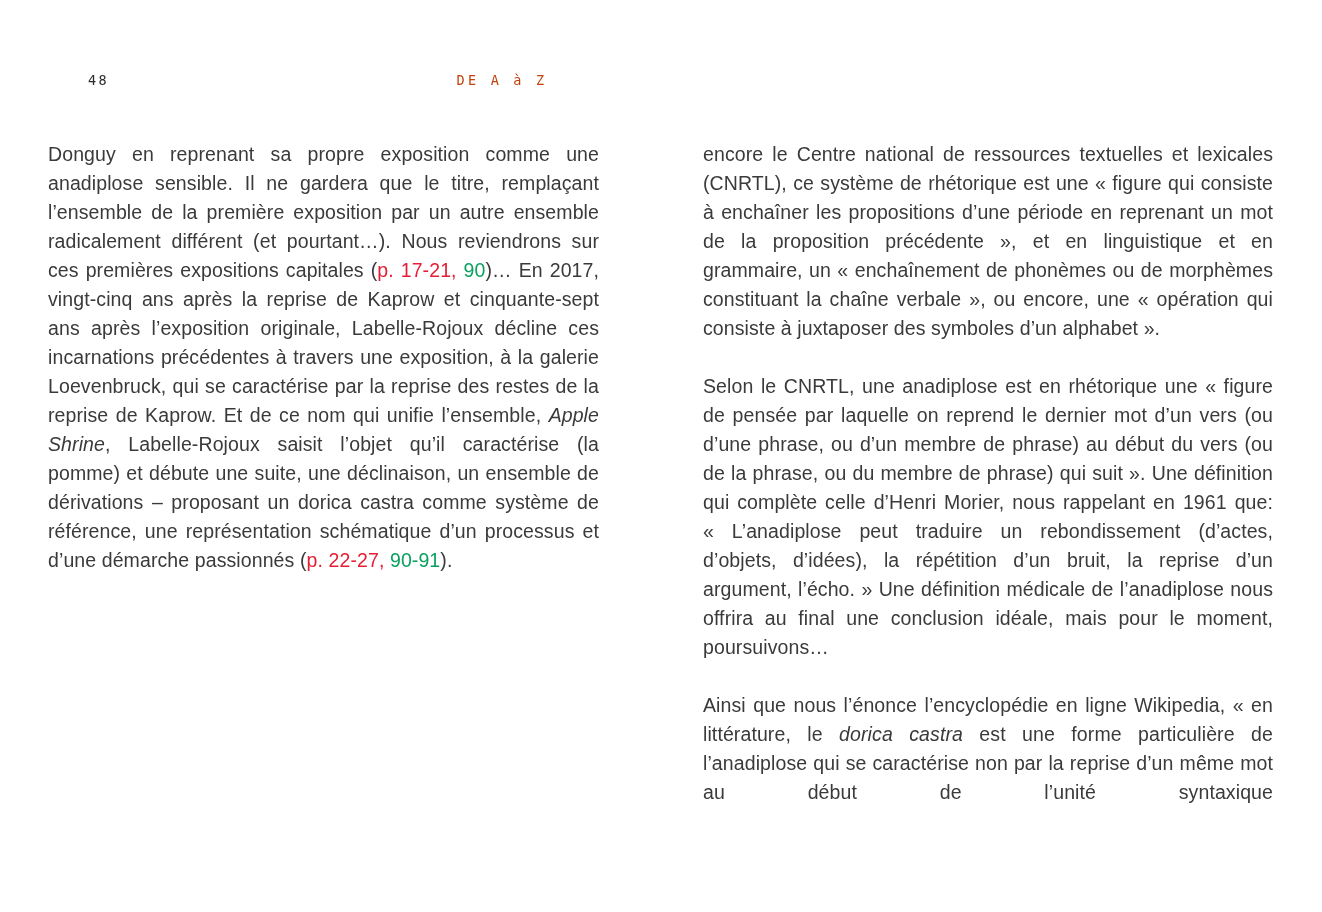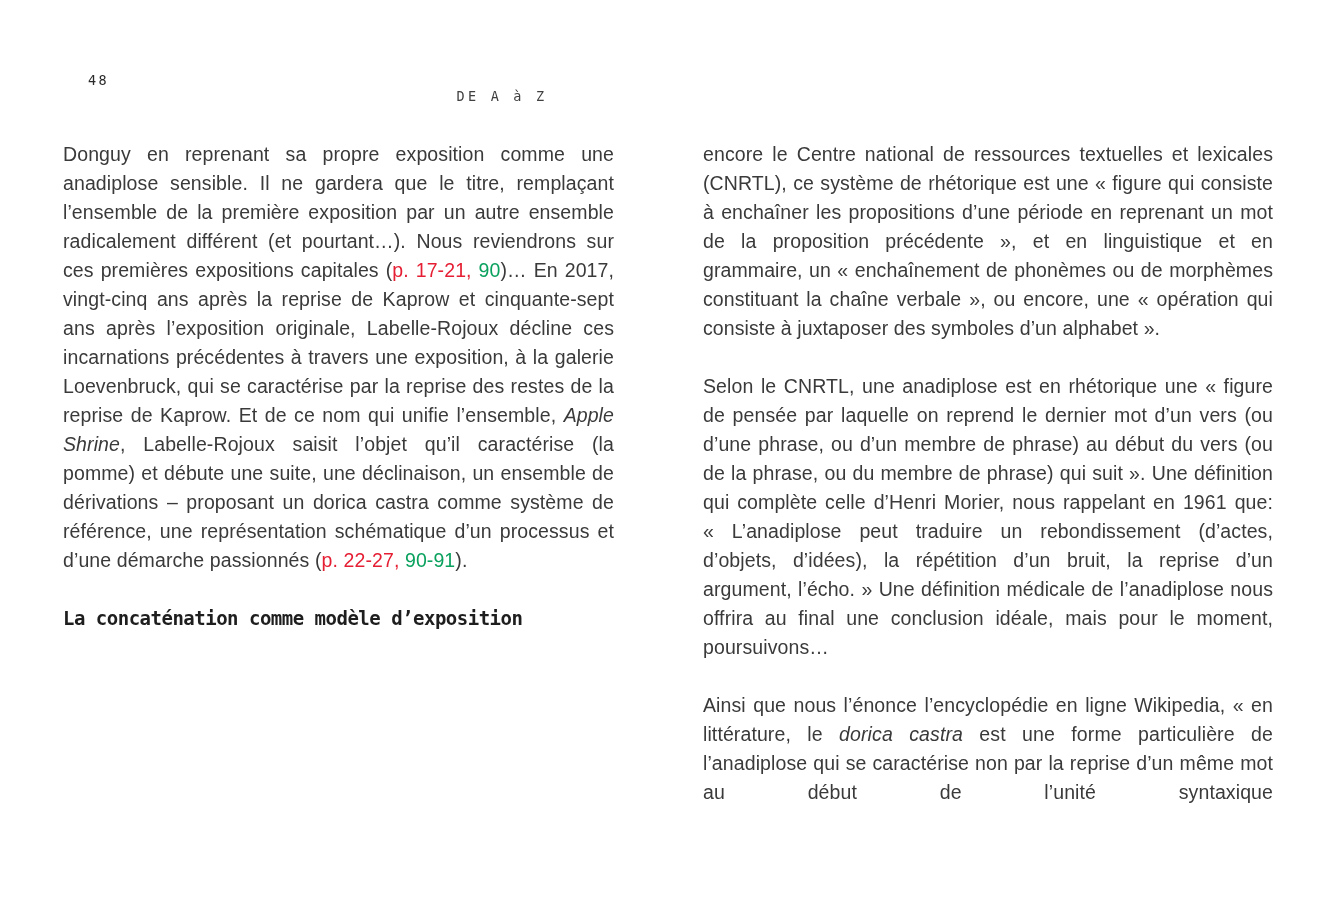--- a/index.html
+++ b/index.html
@@ -12,34 +12,34 @@
     color:#3a3a3a;
     padding-left:30px;
   }
   .folio{
     position:absolute;left:88px;top:72px;
     font-family:"DejaVu Sans Mono", monospace;
     font-size:13.5px;letter-spacing:0.18em;
     font-weight:500;color:#2b2b2b;
   }
   .running-title{
-    position:absolute;left:502px;top:88px;
+    position:absolute;left:502px;top:72px;
     transform:translateX(-50%);
     white-space:nowrap;
     font-family:"DejaVu Sans Mono", monospace;
     font-size:13.5px;letter-spacing:0.24em;
-    font-weight:500;color:#404040;
+    font-weight:500;color:#c2410c;
   }
   .col{
     position:absolute;top:140px;
     font-size:19.5px;line-height:29px;
     text-align:justify;
     letter-spacing:0.1px;
   }
-  .col-left{left:48px;width:551px;margin-left:15px;}
+  .col-left{left:48px;width:551px;}
   .col-right{left:703px;width:570px;}
   .col p{margin:0 0 29px 0;}
   p.cont{text-align-last:justify;}
   .section-heading{
     font-family:"DejaVu Sans Mono", monospace;
     font-weight:bold;
     font-size:19px;line-height:29px;
     letter-spacing:-0.5px;
     margin:0 0 29px 0;
     color:#1e1e1e;
@@ -53,21 +53,20 @@
 <body>
 
 <div class="page">
 
   <span class="folio">48</span>
   <span class="running-title">DE A à Z</span>
 
   <div class="col col-left">
     <p class="body-para"><span>Donguy en reprenant sa propre exposition comme une anadiplose sensible. Il ne gardera que le titre, remplaçant l’ensemble de la première exposition par un autre ensemble radicalement différent (et pourtant…). Nous reviendrons sur ces premières expositions capitales (</span><span class="ref-red">p.&nbsp;17-21,</span><span> </span><span class="ref-green">90</span><span>)… En 2017, vingt-cinq ans après la reprise de Kaprow et cinquante-sept ans après l’exposition originale, Labelle-Rojoux décline ces incarnations précédentes à travers une exposition, à la galerie Loevenbruck, qui se caractérise par la reprise des restes de la reprise de Kaprow. Et de ce nom qui unifie l’ensemble, </span><em>Apple Shrine</em><span>, Labelle-Rojoux saisit l’objet qu’il caractérise (la pomme) et débute une suite, une déclinaison, un ensemble de dérivations – proposant un dorica castra comme système de référence, une représentation schématique d’un processus et d’une démarche passionnés (</span><span class="ref-red">p.&nbsp;22-27,</span><span> </span><span class="ref-green">90-91</span><span>).</span></p>
 
-    <h2 class="section-heading">La concaténation comme modèle d’exposition</h2>
 
   </div>
 
   <div class="col col-right">
     <p class="body-para">encore le Centre national de ressources textuelles et lexicales (CNRTL), ce système de rhétorique est une «&nbsp;figure qui consiste à enchaîner les propositions d’une période en reprenant un mot de la proposition précédente&nbsp;», et en linguistique et en grammaire, un «&nbsp;enchaînement de phonèmes ou de morphèmes constituant la chaîne verbale&nbsp;», ou encore, une «&nbsp;opération qui consiste à juxtaposer des symboles d’un alphabet&nbsp;».</p>
 
     <p class="body-para">Selon le CNRTL, une anadiplose est en rhétorique une «&nbsp;figure de pensée par laquelle on reprend le dernier mot d’un vers (ou d’une phrase, ou d’un membre de phrase) au début du vers (ou de la phrase, ou du membre de phrase) qui suit&nbsp;». Une définition qui complète celle d’Henri Morier, nous rappelant en 1961 que: «&nbsp;L’anadiplose peut traduire un rebondissement (d’actes, d’objets, d’idées), la répétition d’un bruit, la reprise d’un argument, l’écho.&nbsp;» Une définition médicale de l’anadiplose nous offrira au final une conclusion idéale, mais pour le moment, poursuivons…</p>
 
     <p class="body-para cont"><span>Ainsi que nous l’énonce l’encyclopédie en ligne Wikipedia, «&nbsp;en littérature, le </span><em>dorica castra</em><span> est une forme particulière de l’anadiplose qui se caractérise non par la reprise d’un même mot au début de l’unité syntaxique</span></p>
   </div>

